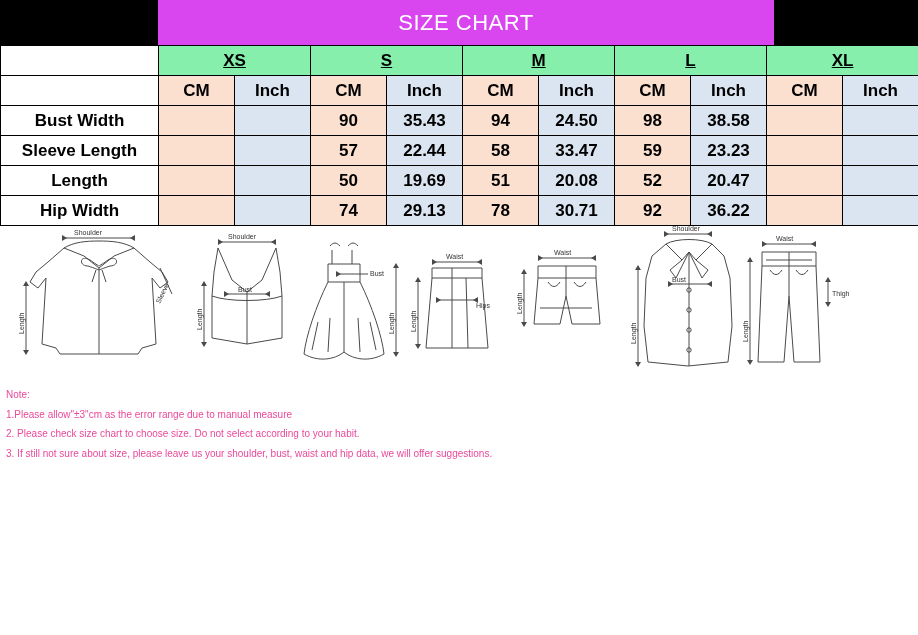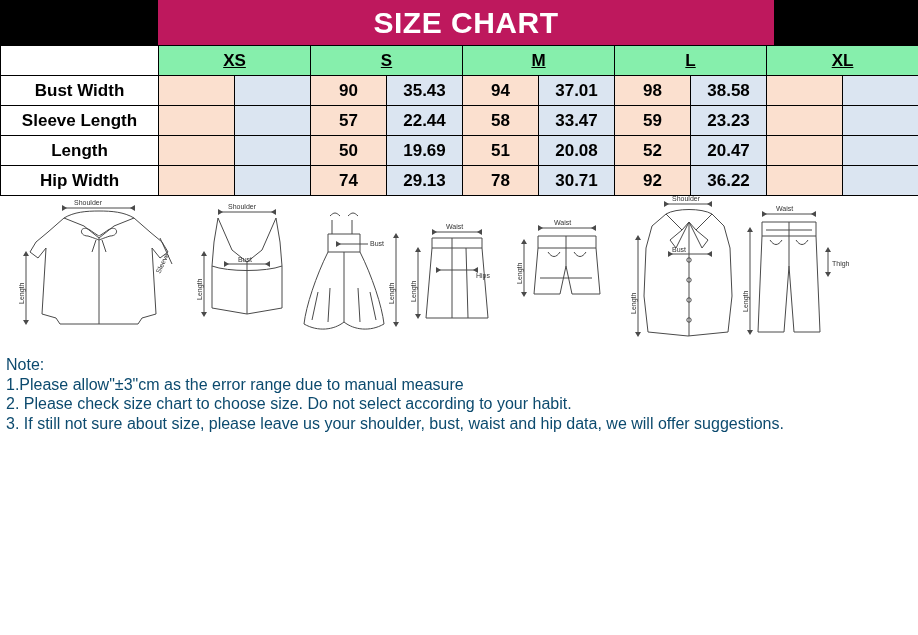--- a/index.html
+++ b/index.html
@@ -27,24 +27,24 @@
     height: 45px;
   }
   .title-bar .blank-left,
   .title-bar .blank-right {
     background: #000000;
   }
   .title-bar .blank-left { width: 158px; }
   .title-bar .blank-right { width: 144px; }
   .title-bar .title-cell {
     flex: 1 1 auto;
-    background: #be185d;
+    background: #d946ef;
     color: #ffffff;
-    font-size: 30px;
-    font-weight: bold;
+    font-size: 22px;
+    font-weight: normal;
     letter-spacing: 0.5px;
     display: flex;
     align-items: center;
     justify-content: center;
   }
 
   
   table.size-table {
     border-collapse: collapse;
     width: 918px;
@@ -89,22 +89,22 @@
     position: relative;
   }
   .illus svg { display: block; }
 
   
   .notes {
     padding: 4px 0 0 6px;
     background: #ffffff;
   }
   .notes .line {
-    font-size: 16px;
-    color: #0c4a6e;
+    font-size: 10px;
+    color: #ec4899;
     line-height: 19.5px;
     white-space: nowrap;
   }
 </style>
 </head>
 <body>
 
 <div class="page">
 
   <div class="title-bar">
@@ -131,30 +131,43 @@
 
       <tr>
         <td class="corner"></td>
         <td class="sizehead" colspan="2">XS</td>
         <td class="sizehead" colspan="2">S</td>
         <td class="sizehead" colspan="2">M</td>
         <td class="sizehead" colspan="2">L</td>
         <td class="sizehead" colspan="2">XL</td>
       </tr>
 
+      <tr>
+        <td class="corner"></td>
+        <td class="unithead peach">CM</td>
+        <td class="unithead blue">Inch</td>
+        <td class="unithead peach">CM</td>
+        <td class="unithead blue">Inch</td>
+        <td class="unithead peach">CM</td>
+        <td class="unithead blue">Inch</td>
+        <td class="unithead peach">CM</td>
+        <td class="unithead blue">Inch</td>
+        <td class="unithead peach">CM</td>
+        <td class="unithead blue">Inch</td>
+      </tr>
 
 
       <tr>
         <td class="rowlabel">Bust Width</td>
         <td class="peach"></td>
         <td class="blue"></td>
         <td class="peach">90</td>
         <td class="blue">35.43</td>
         <td class="peach">94</td>
-        <td class="blue">37.01</td>
+        <td class="blue">24.50</td>
         <td class="peach">98</td>
         <td class="blue">38.58</td>
         <td class="peach"></td>
         <td class="blue"></td>
       </tr>
 
       <tr>
         <td class="rowlabel">Sleeve Length</td>
         <td class="peach"></td>
         <td class="blue"></td>

